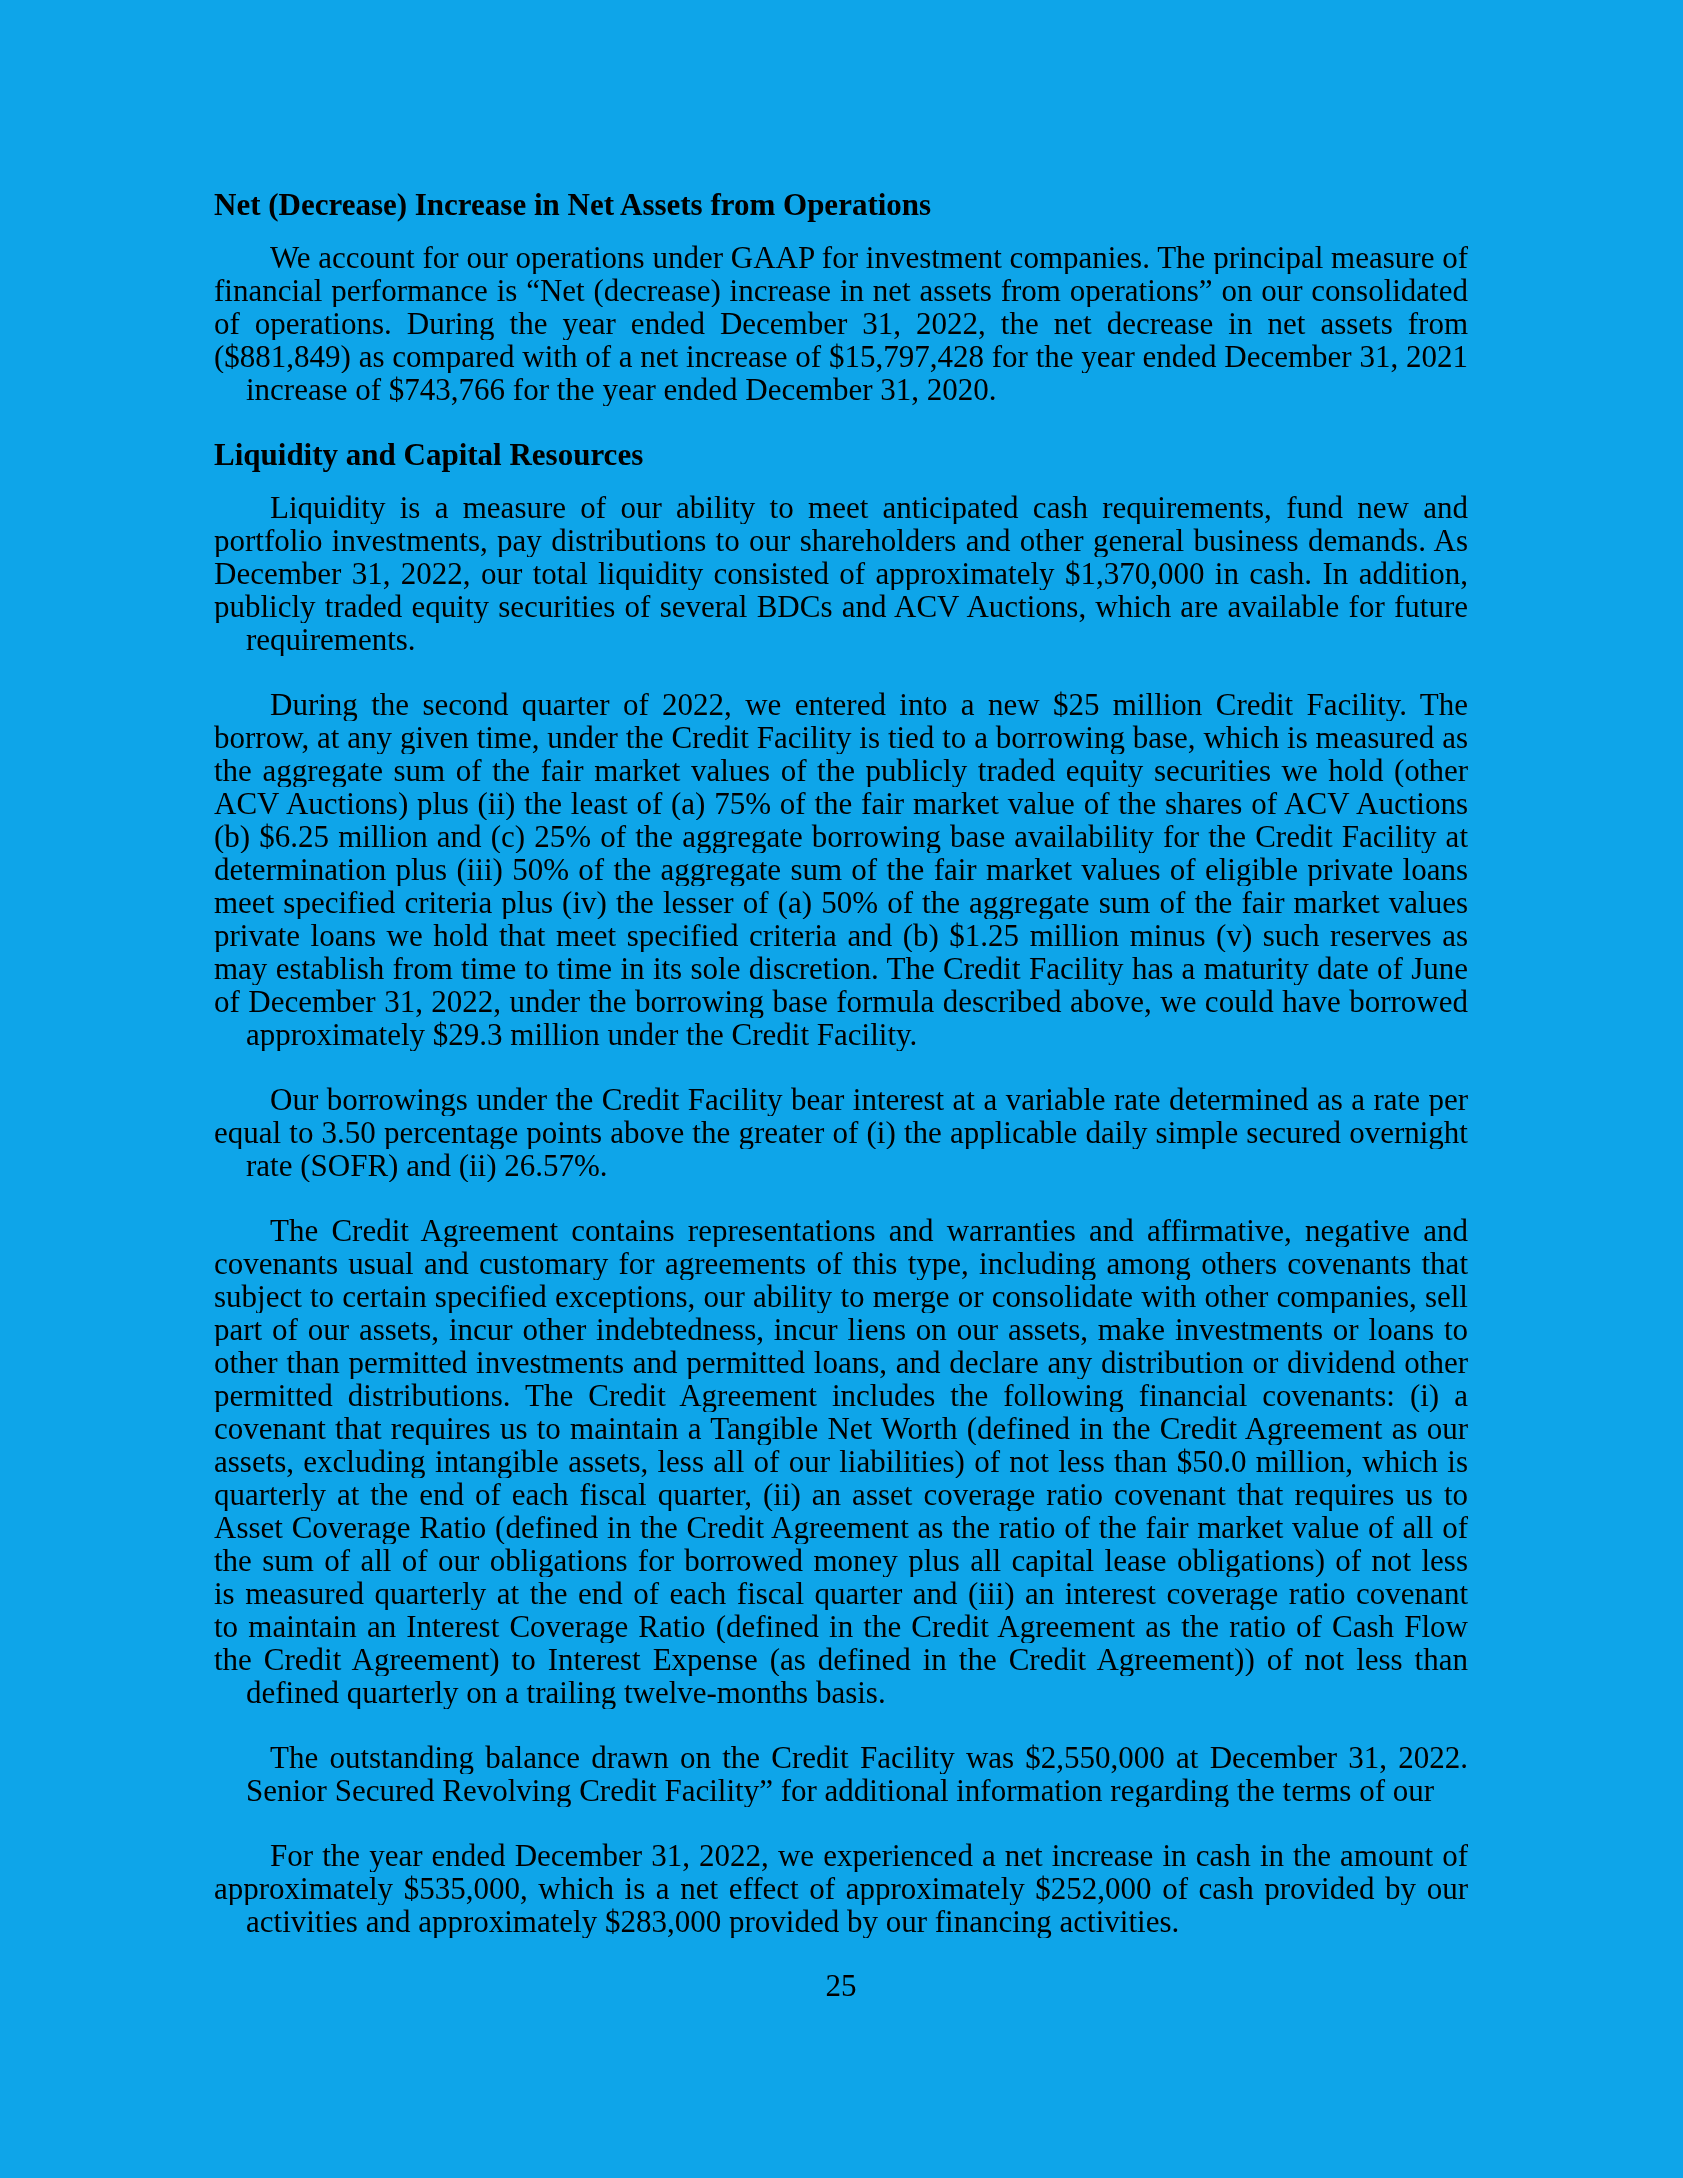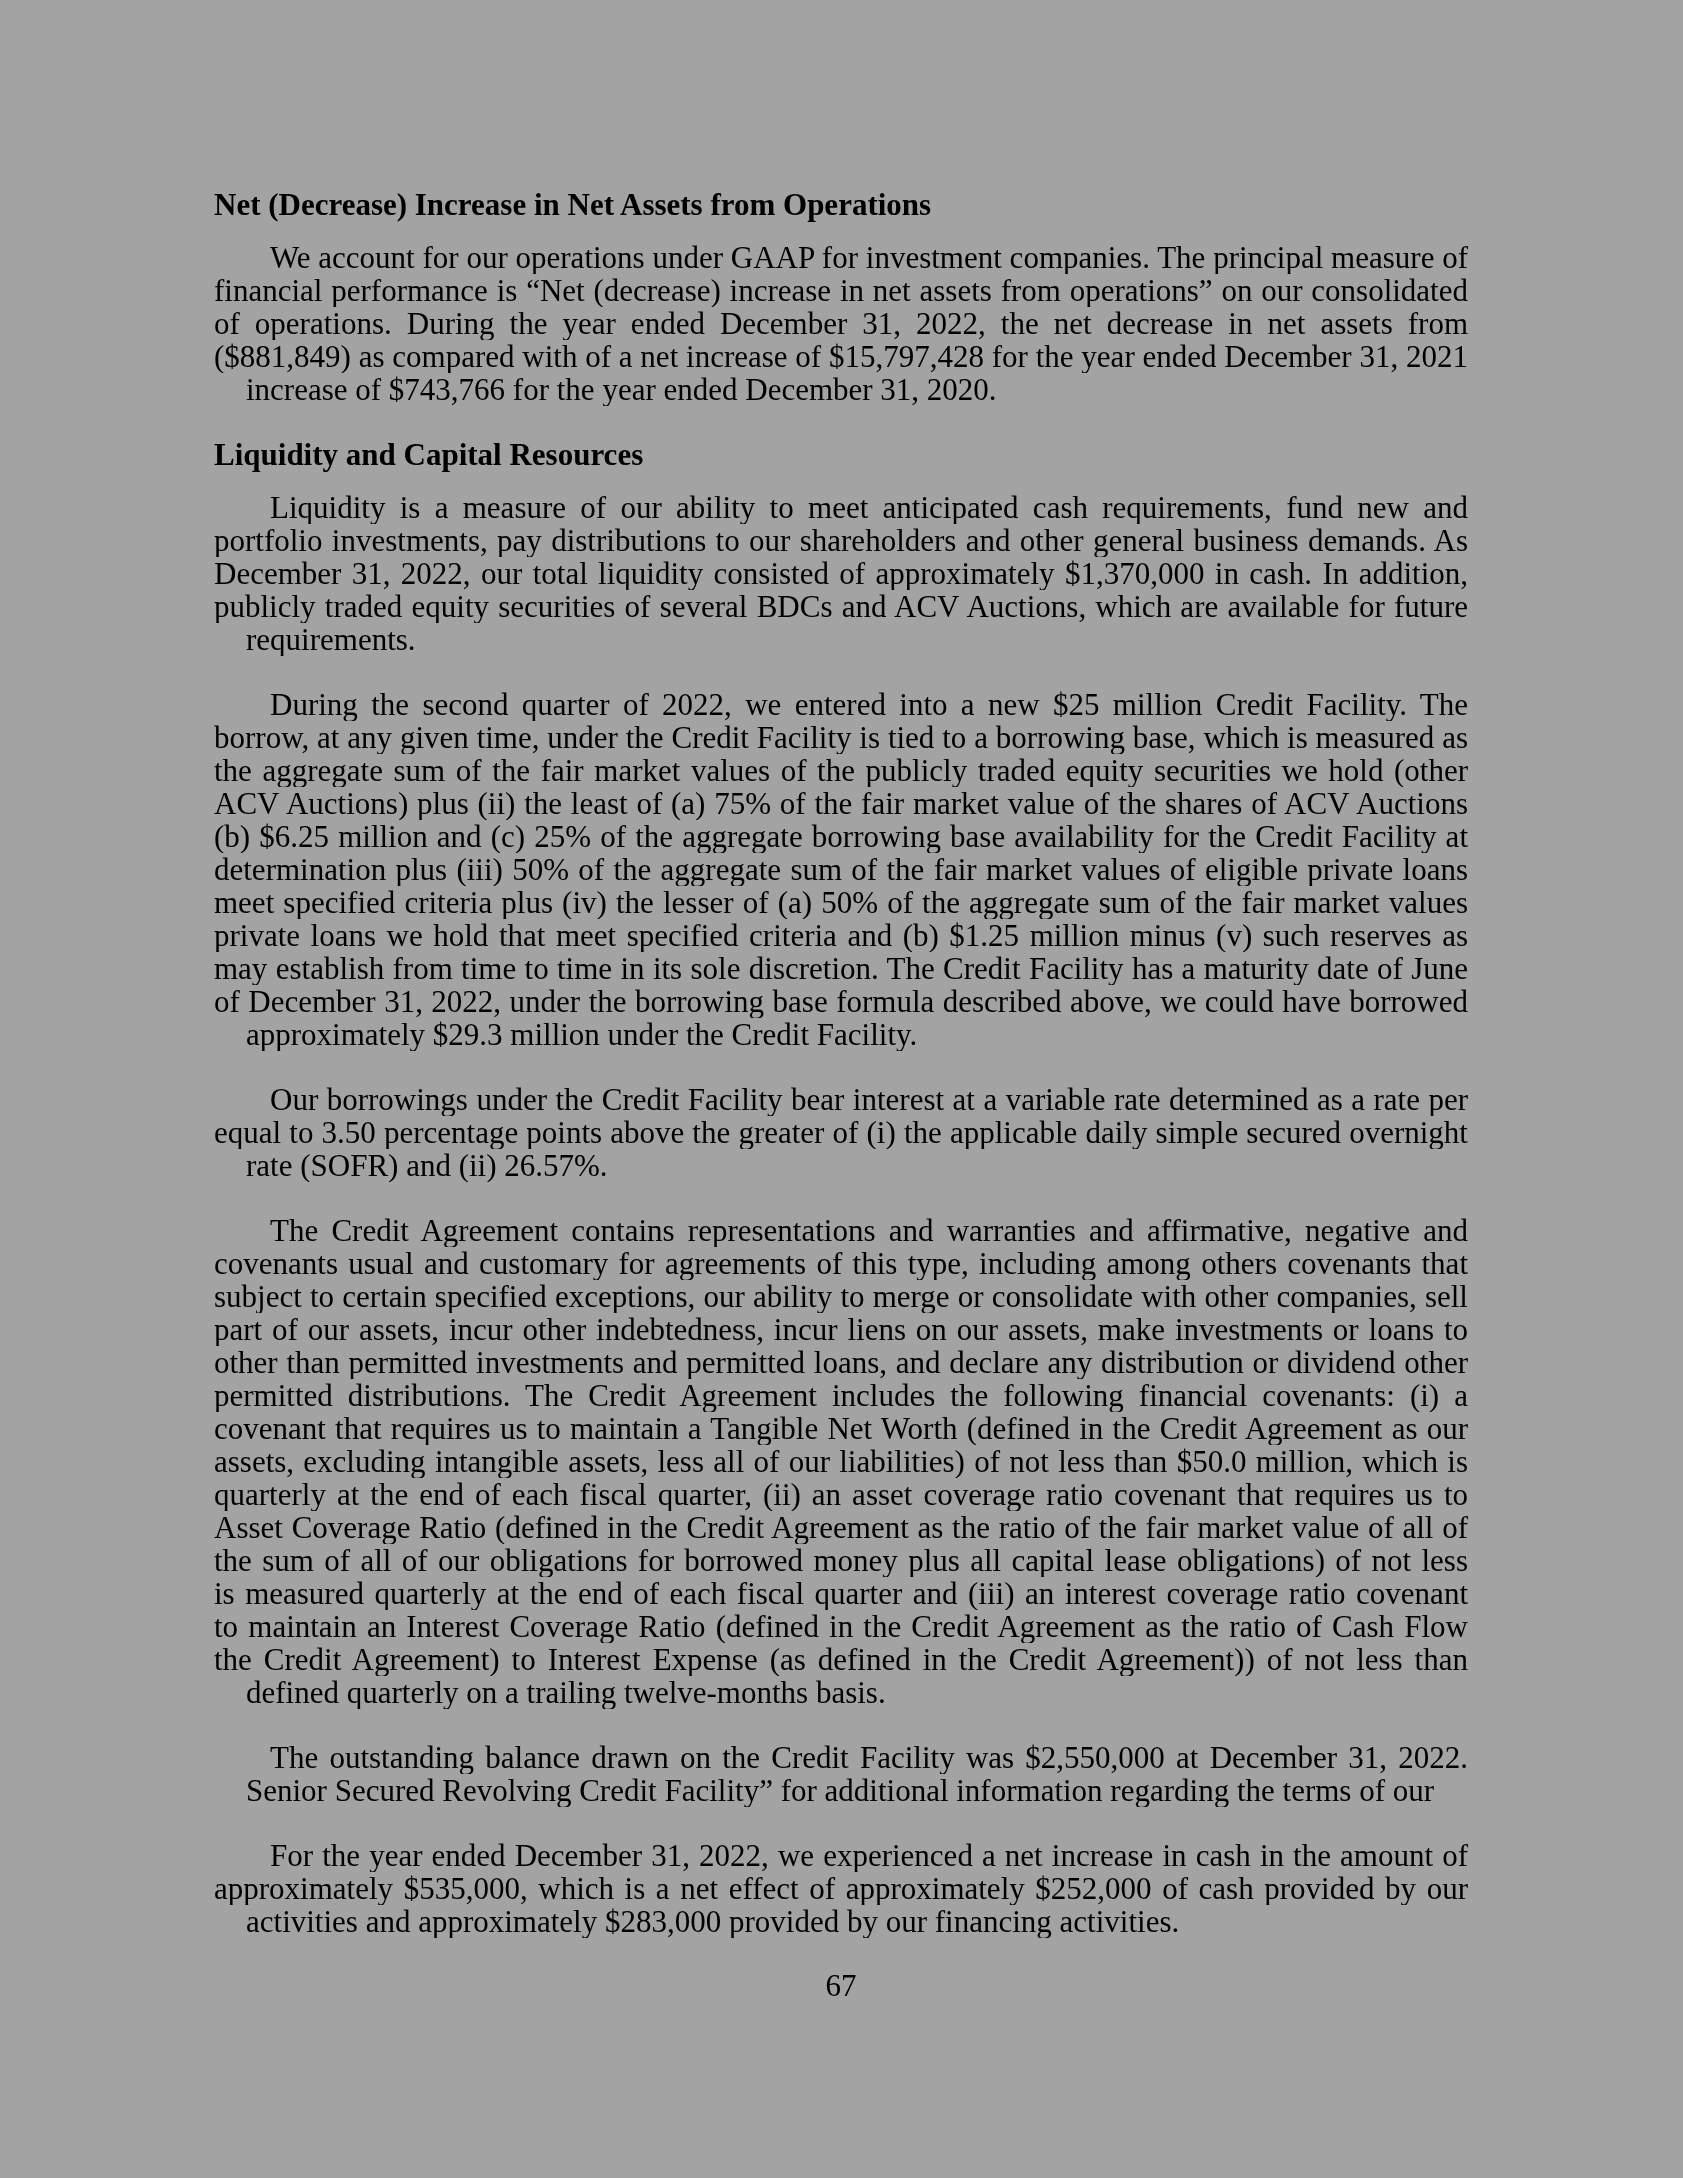--- a/index.html
+++ b/index.html
@@ -4,21 +4,21 @@
 <style>
   html, body {
     margin: 0;
     padding: 0;
     background: #ffffff;
   }
   .page {
     position: relative;
     width: 1683px;
     height: 2178px;
-    background: #a3a3a3;
+    background: #0ea5e9;
     color: #000000;
     font-family: "Liberation Serif", "DejaVu Serif", serif;
     font-size: 31px;
     line-height: 33px;
     overflow: hidden;
   }
   .content {
     position: absolute;
     left: 214px;
     top: 188px;
@@ -117,15 +117,15 @@
       <div class="para">
         <div class="tl first">The outstanding balance drawn on the Credit Facility was $2,550,000 at December 31, 2022. See “Note 5.</div>
         <div class="tl last">Senior Secured Revolving Credit Facility” for additional information regarding the terms of our Credit Facility.</div>
       </div>
       <div class="para">
         <div class="tl first">For the year ended December 31, 2022, we experienced a net increase in cash in the amount of</div>
         <div class="tl">approximately $535,000, which is a net effect of approximately $252,000 of cash provided by our operating</div>
         <div class="tl last">activities and approximately $283,000 provided by our financing activities.</div>
       </div>
     </div>
-  <div class="pagenum">67</div>
+  <div class="pagenum">25</div>
 </div>
 
 
 </body></html>

